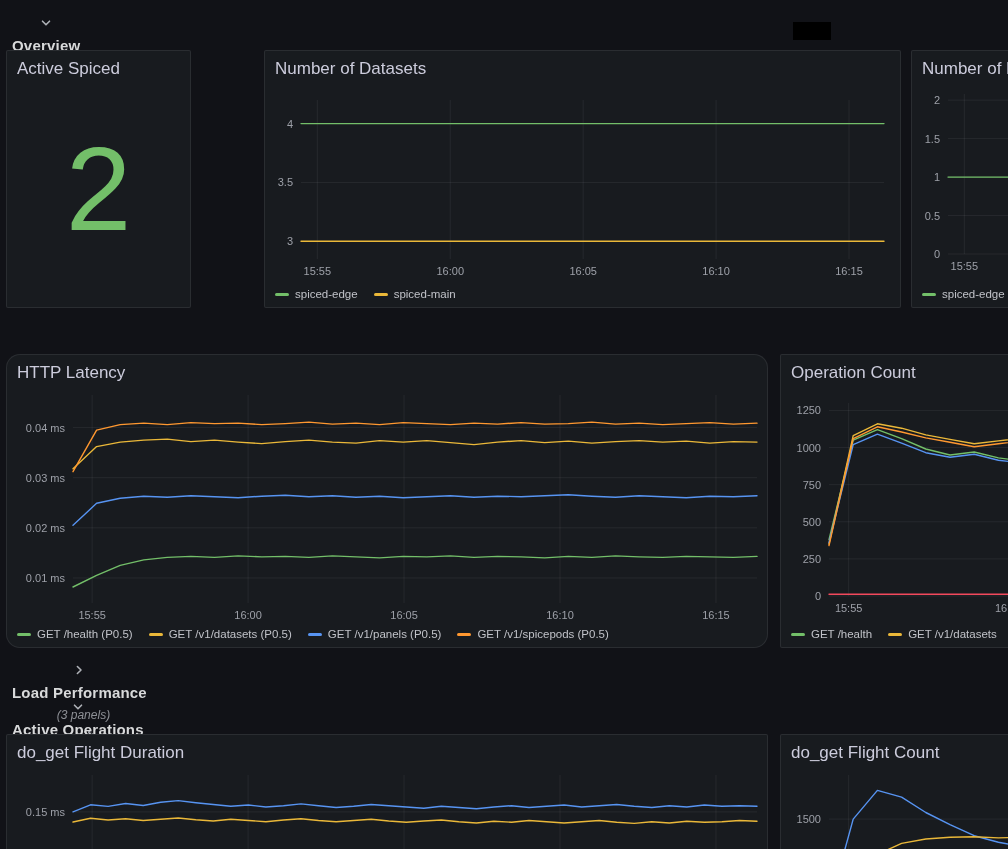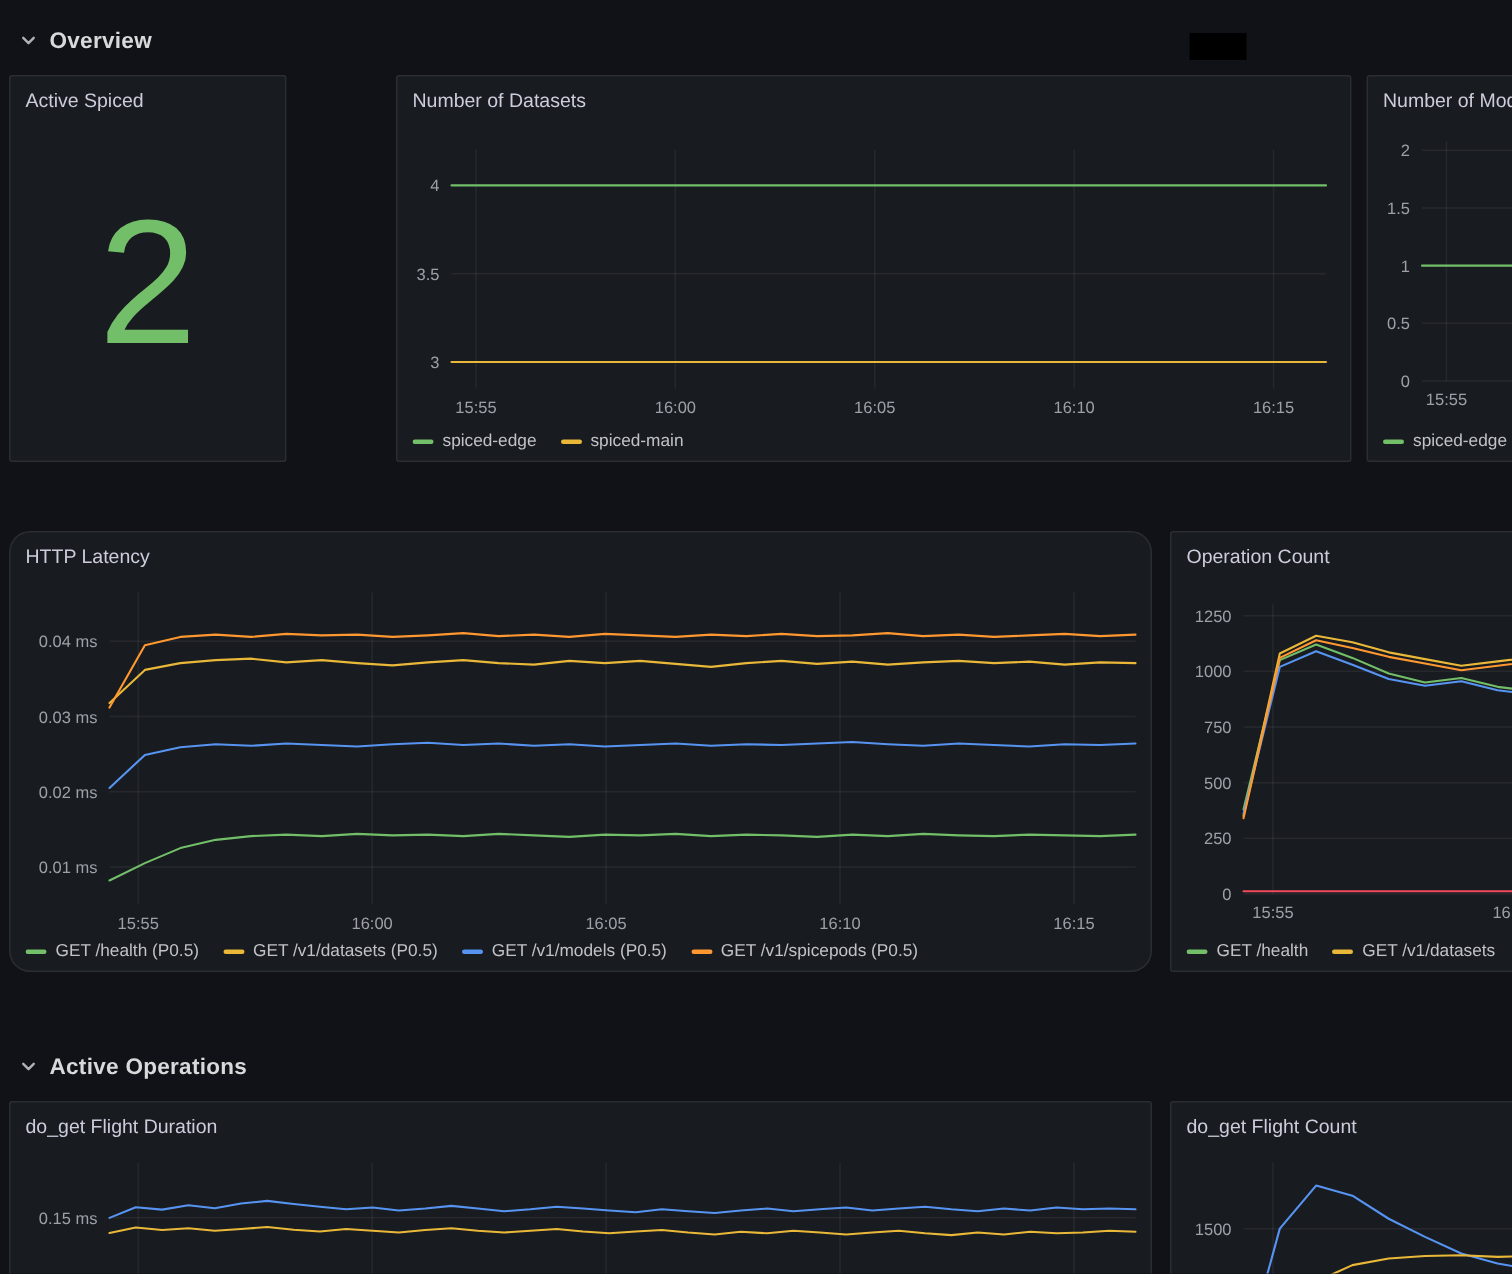--- a/index.html
+++ b/index.html
@@ -1,31 +1,31 @@
 <!DOCTYPE html>
 <html><head>
 <meta charset="utf-8">
 <style>
   * { margin:0; padding:0; box-sizing:border-box; }
   html,body { width:1008px; height:849px; overflow:hidden; background:#111217;
               font-family:"Liberation Sans", sans-serif; }
   .canvas { position:relative; width:1008px; height:849px; background:#111217; }
 
   .section-header { position:absolute; display:flex; align-items:center; gap:7px;
-                    color:#d8d9da; cursor:pointer; height:22px; }
+                    color:#d8d9da; cursor:pointer; height:22px;flex-direction:column; }
   .section-header .title { font-size:15px; font-weight:700; letter-spacing:.2px; }
   .section-header .note { font-style:italic; font-size:12px; color:#8e9096;
                           margin-left:8px; font-weight:400; }
   .chev { color:#aeb1b7; flex:0 0 auto; }
   .hicon { margin-left:16px; color:#9da0a8; display:flex; align-items:center; cursor:pointer; }
   .hicon:first-of-type { margin-left:22px; }
 
   .panel { position:absolute; background:#181b1f;
            border:1px solid rgba(204,204,220,0.10); border-radius:2px; }
-  .panel-title { position:absolute; top:8px; left:10px; font-size:13px; font-weight:500;
+  .panel-title { position:absolute; top:8px; left:10px; font-size:17px; font-weight:500;
                  color:#ccccdc; white-space:nowrap; cursor:pointer; z-index:2; }
   .chart { position:absolute; top:38px; left:0; }
   .legend { position:absolute; left:10px; bottom:7px; display:flex; gap:16px;
             white-space:nowrap; overflow:hidden; }
   .legend-item { display:flex; align-items:center; gap:6px; font-size:11.5px;
                  color:#c0c2c8; cursor:pointer;justify-content:flex-end; }
   .legend-item i { display:block; width:14px; height:3px; border-radius:2px; }
 
   .stat-value { position:absolute; top:52%; left:50%; transform:translate(-50%,-46%);
                 font-size:118px; font-weight:500; line-height:1; }
@@ -152,21 +152,21 @@
         <span class="legend-item">
           <i style="background: rgb(115, 191, 105);"></i>
           <span>GET /health (P0.5)</span>
         </span>
         <span class="legend-item">
           <i style="background: rgb(234, 184, 57);"></i>
           <span>GET /v1/datasets (P0.5)</span>
         </span>
         <span class="legend-item">
           <i style="background: rgb(87, 148, 242);"></i>
-          <span>GET /v1/models (P0.5)</span>
+          <span>GET /v1/panels (P0.5)</span>
         </span>
         <span class="legend-item">
           <i style="background: rgb(255, 152, 48);"></i>
           <span>GET /v1/spicepods (P0.5)</span>
         </span>
       </div>
   </div>
 
   <div class="panel" style="left:780px; top:354px; width:762px; height:294px;">
     <div class="panel-title">Operation Count</div>
@@ -204,20 +204,38 @@
           <i style="background: rgb(115, 191, 105);"></i>
           <span>GET /health</span>
         </span>
         <span class="legend-item">
           <i style="background: rgb(234, 184, 57);"></i>
           <span>GET /v1/datasets</span>
         </span>
       </div>
   </div>
 
+  <div class="section-header" style="left:12px; top:663px;">
+    <svg class="chev" width="14" height="14" viewBox="0 0 14 14">
+      <path d="M5.4 3.5 L9 7 L5.4 10.5" fill="none" stroke="currentColor" stroke-width="1.6" stroke-linecap="round" stroke-linejoin="round"></path>
+    </svg>
+    <span class="title">Load Performance</span>
+    <span class="note">(3 panels)</span>
+    <span class="hicon">
+      <svg width="15" height="15" viewBox="0 0 16 16">
+        <circle cx="8" cy="8" r="5.2" fill="none" stroke="currentColor" stroke-width="2.6" stroke-dasharray="2 2.1"></circle>
+        <circle cx="8" cy="8" r="2.1" fill="none" stroke="currentColor" stroke-width="1.4"></circle>
+      </svg>
+    </span>
+    <span class="hicon">
+      <svg width="14" height="14" viewBox="0 0 16 16" fill="none" stroke="currentColor" stroke-width="1.3">
+        <path d="M2.5 4h11 M6.5 4V2.5h3V4 M4.2 4l.7 9.5h6.2L11.8 4 M6.6 6.5v4.6 M9.4 6.5v4.6"></path>
+      </svg>
+    </span>
+  </div>
 
   <div class="section-header" style="left:12px; top:700px;">
     <svg class="chev" width="14" height="14" viewBox="0 0 14 14">
       <path d="M3.5 5.2 L7 8.8 L10.5 5.2" fill="none" stroke="currentColor" stroke-width="1.6" stroke-linecap="round" stroke-linejoin="round"></path>
     </svg>
     <span class="title">Active Operations</span>
   </div>
 
   <div class="panel" style="left:6px; top:734px; width:762px; height:294px;">
     <div class="panel-title">do_get Flight Duration</div>

